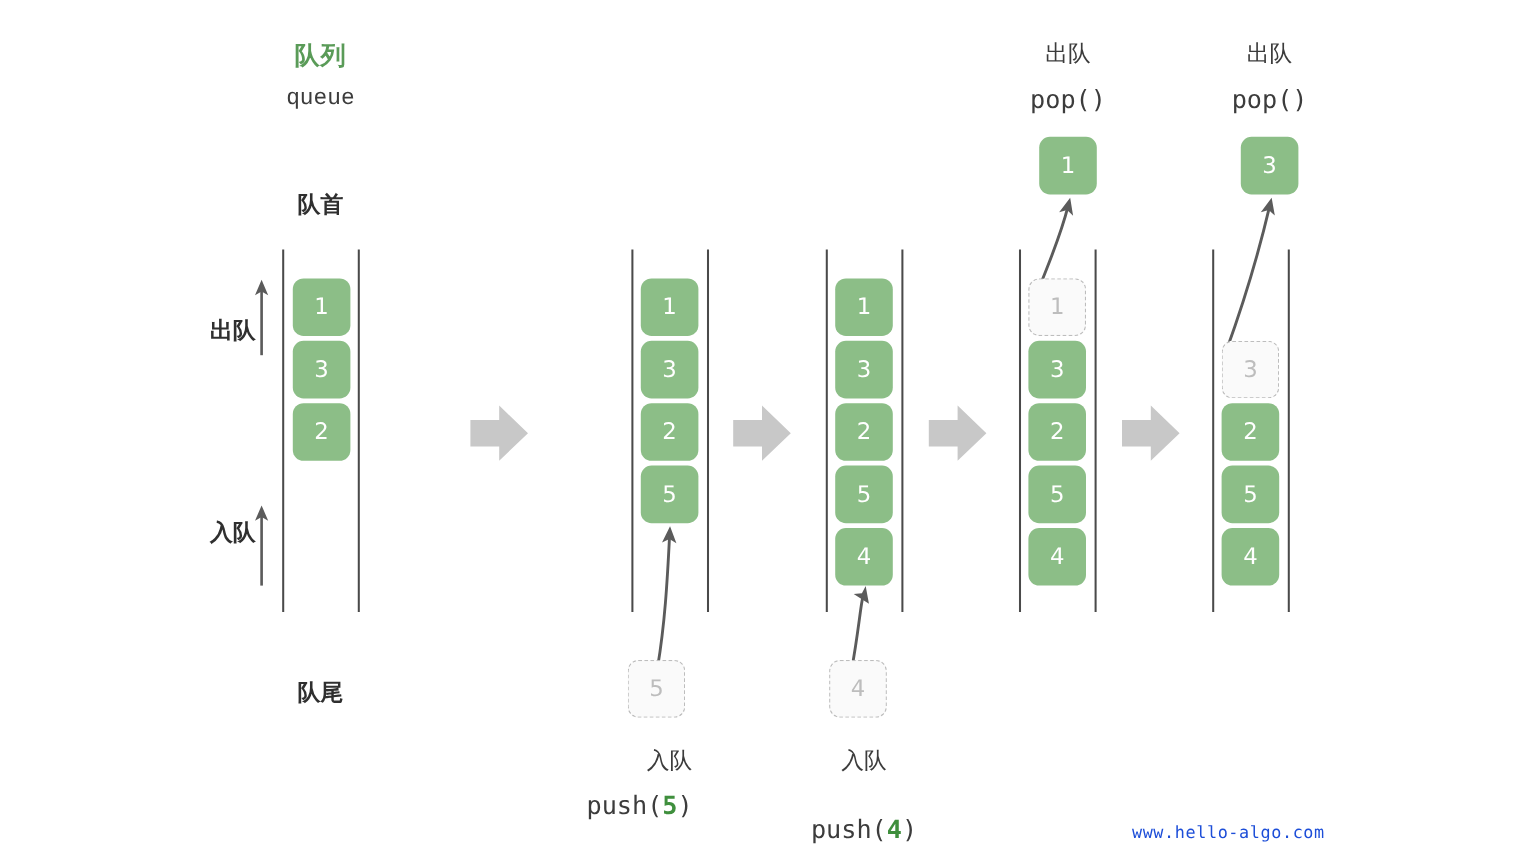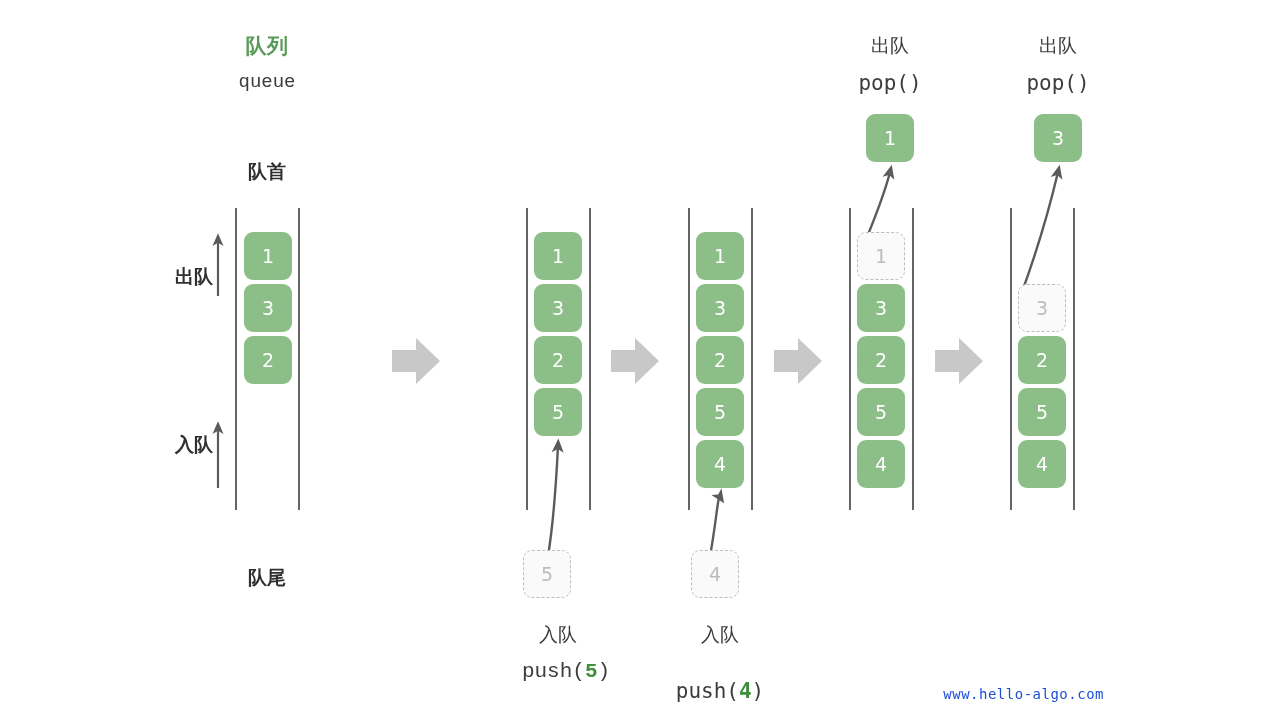--- a/index.html
+++ b/index.html
@@ -169,21 +169,21 @@
   <div class="lbl side-cn" style="left:175px; top:264px;">出队</div>
   <div class="lbl side-cn" style="left:175px; top:432px;">入队</div>
 
   <div class="lbl op-cn" style="left:890px; top:33px;">出队</div>
   <div class="lbl op-code" style="left:890px; top:70px;">pop()</div>
 
   <div class="lbl op-cn" style="left:1058px; top:33px;">出队</div>
   <div class="lbl op-code" style="left:1058px; top:70px;">pop()</div>
 
   <div class="lbl op-cn" style="left:558px; top:622px;">入队</div>
-  <div class="lbl op-code" style="left:566px; top:658px;font-family:Liberation Mono, monospace;"><span>push(</span><span class="arg">5</span><span>)</span></div>
+  <div class="lbl op-code" style="left:533px; top:658px;"><span>push(</span><span class="arg">5</span><span>)</span></div>
 
   <div class="lbl op-cn" style="left:720px; top:622px;">入队</div>
   <div class="lbl op-code" style="left:720px; top:658px;margin-top:20px;"><span>push(</span><span class="arg">4</span><span>)</span></div>
 
   <div>
     <div class="cell filled" style="left:244px; top:232px;">1</div>
     <div class="cell filled" style="left:244px; top:284px;">3</div>
     <div class="cell filled" style="left:244px; top:336px;">2</div>
   </div>
 

